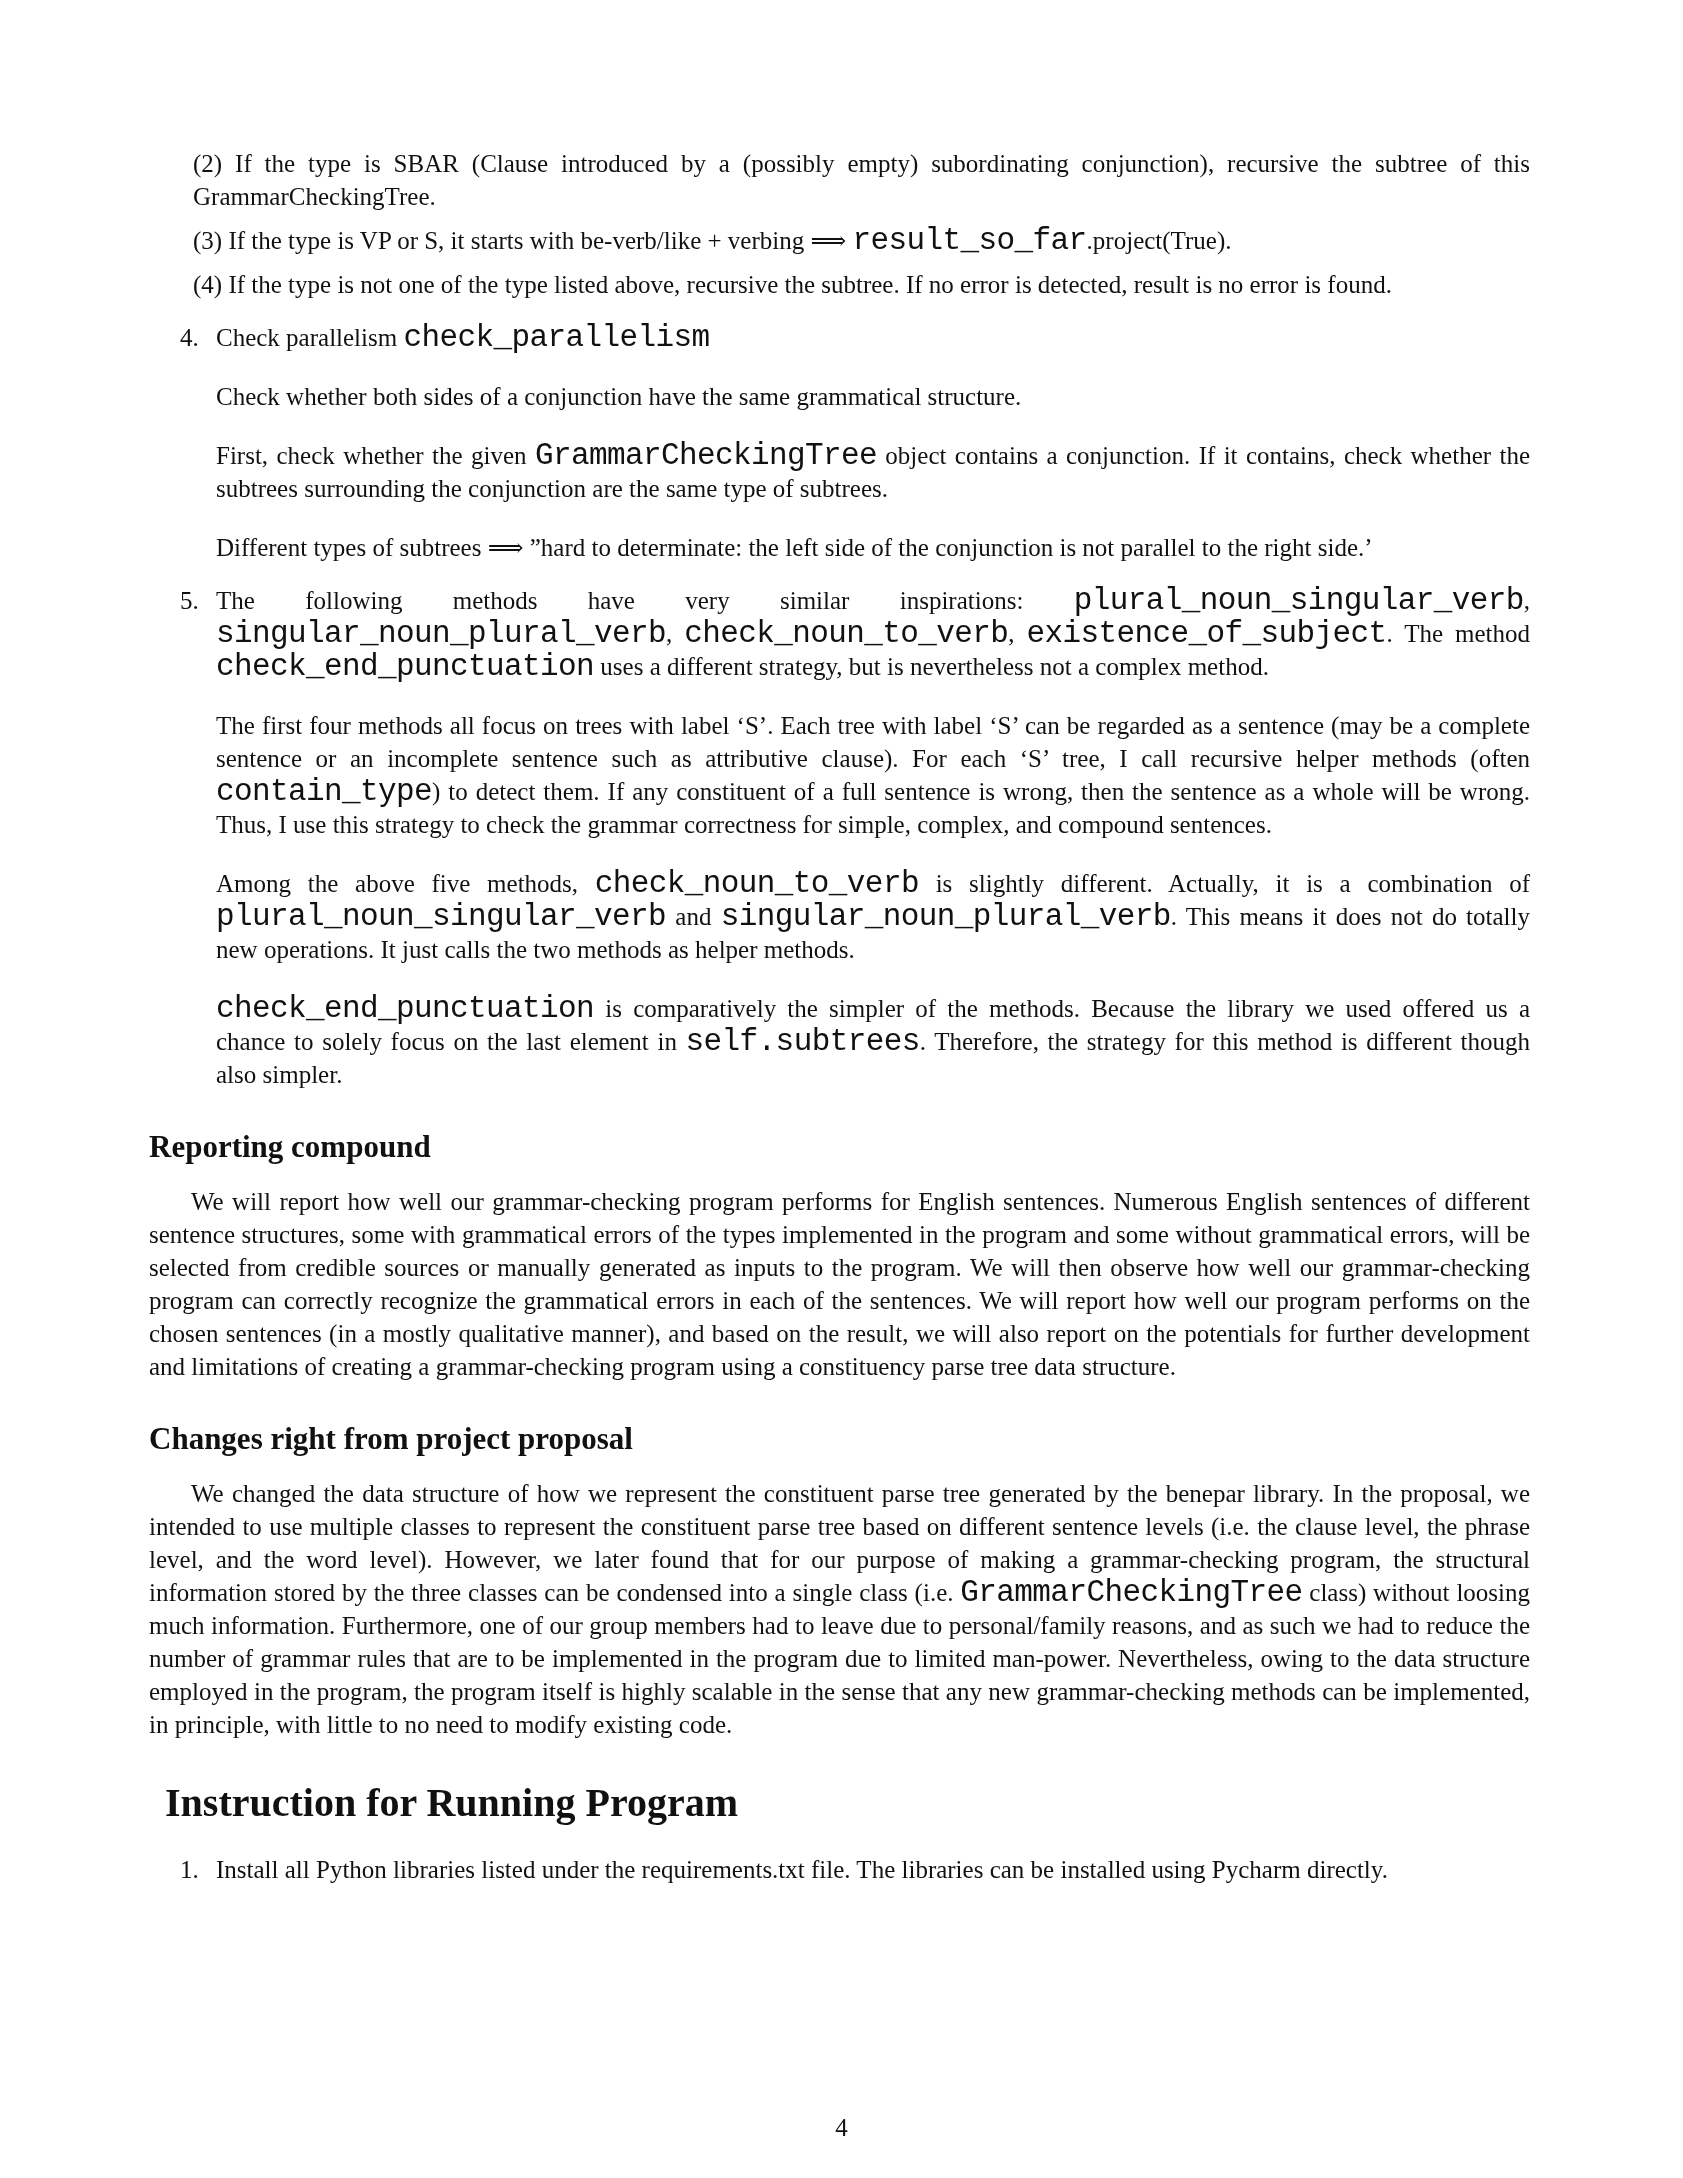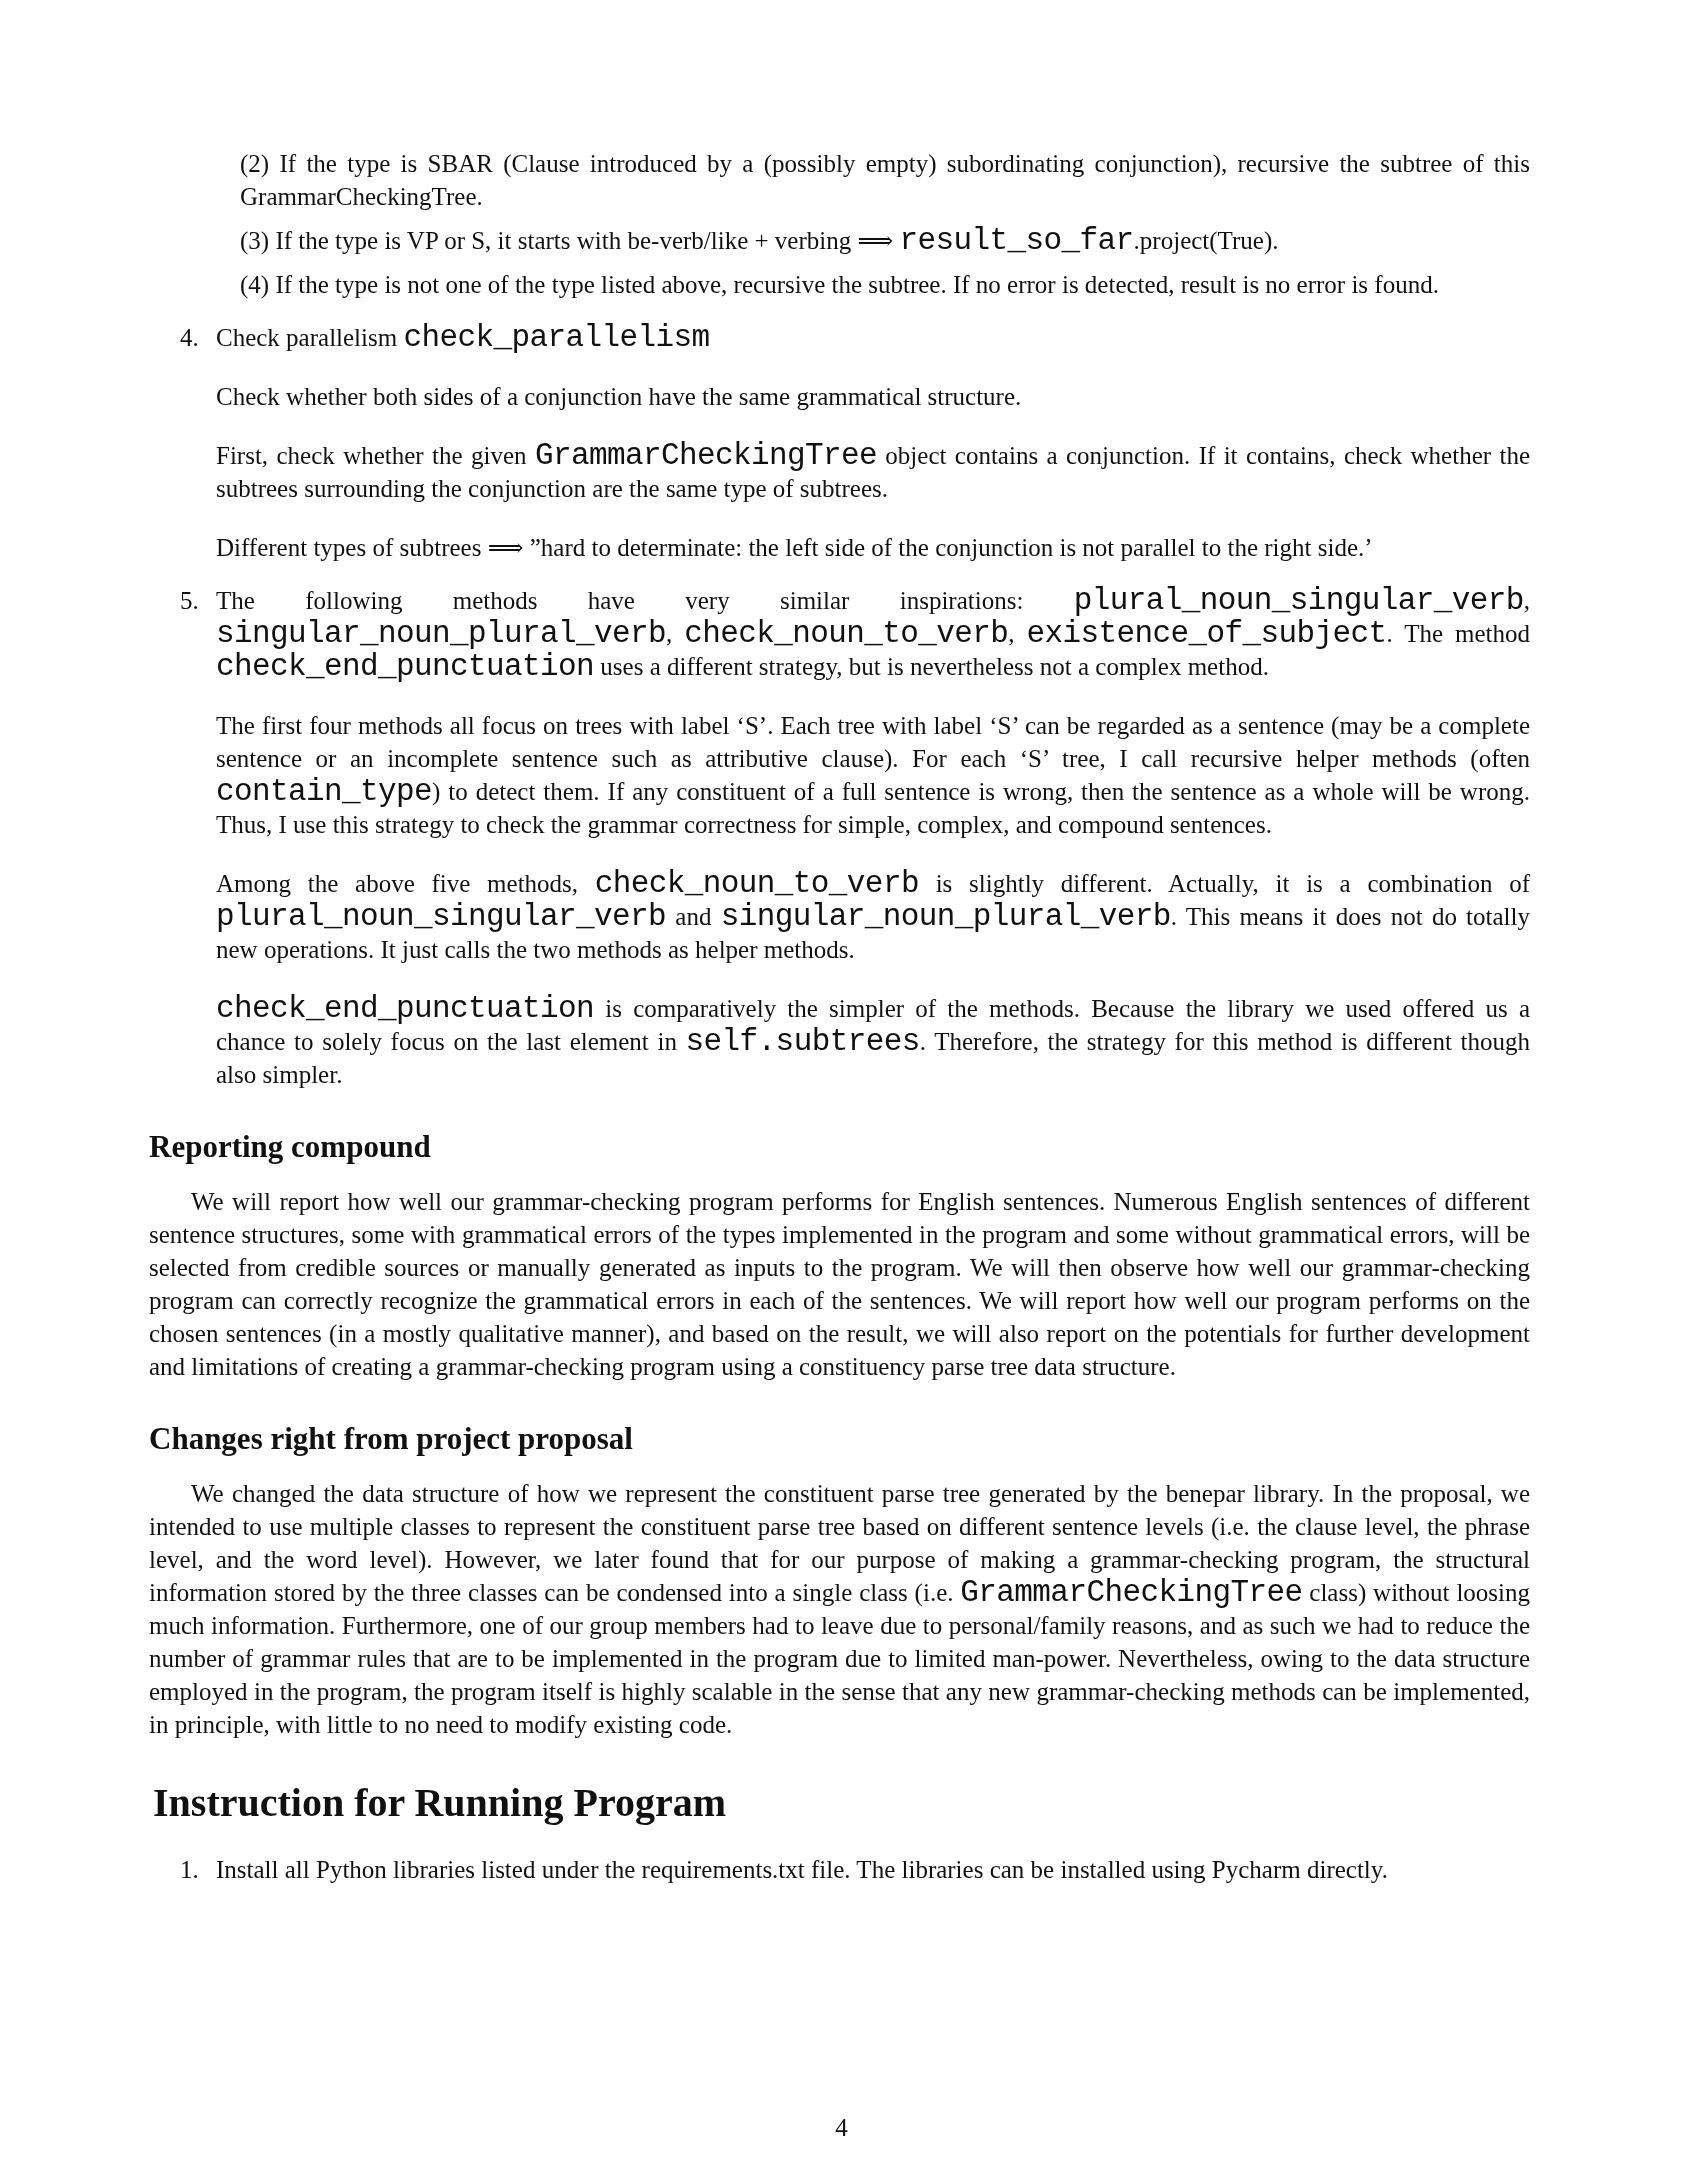--- a/index.html
+++ b/index.html
@@ -7,29 +7,29 @@
       width: 1683px; height: 2178px; position: relative; overflow: hidden;
       font-family: "Liberation Serif", "DejaVu Serif", serif;
       color: #111111;
     }
     .page {
       position: absolute; left: 149px; top: 147px; width: 1381px;
       font-size: 25px; line-height: 33px; text-align: justify;
     }
     .tt { font-family: "Liberation Mono", "DejaVu Sans Mono", monospace; font-size: 31px; letter-spacing: -0.6px; }
     p { margin: 0 0 11px 0; }
-    .indent-block { margin-left: 91px; }
+    .indent-block { margin-left: 44px; }
     .list-item { position: relative; margin-left: 67px; margin-top: 20px; }
     .list-item .num { position: absolute; left: -36px; top: 0; }
     .sub-p { margin-top: 26px; }
     h2.subsection {
       font-size: 31px; font-weight: bold; margin: 38px 0 20px 0; line-height: 36px;
     }
     h1.section {
-      font-size: 40px; font-weight: bold; margin: 40px 0 28px 4px; line-height: 44px;
+      font-size: 40px; font-weight: bold; margin: 40px 0 28px 16px; line-height: 44px;
     }
     .para-indent { text-indent: 42px; }
     .page-number {
       position: absolute; left: 0; width: 1683px; top: 2114px; text-align: center;
       font-size: 25px;
     }
   </style>
 </head>
 <body>
 

